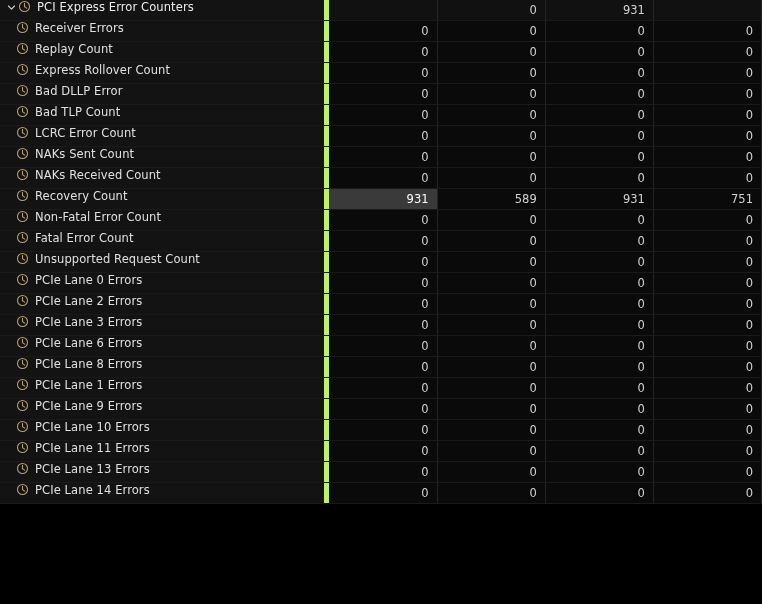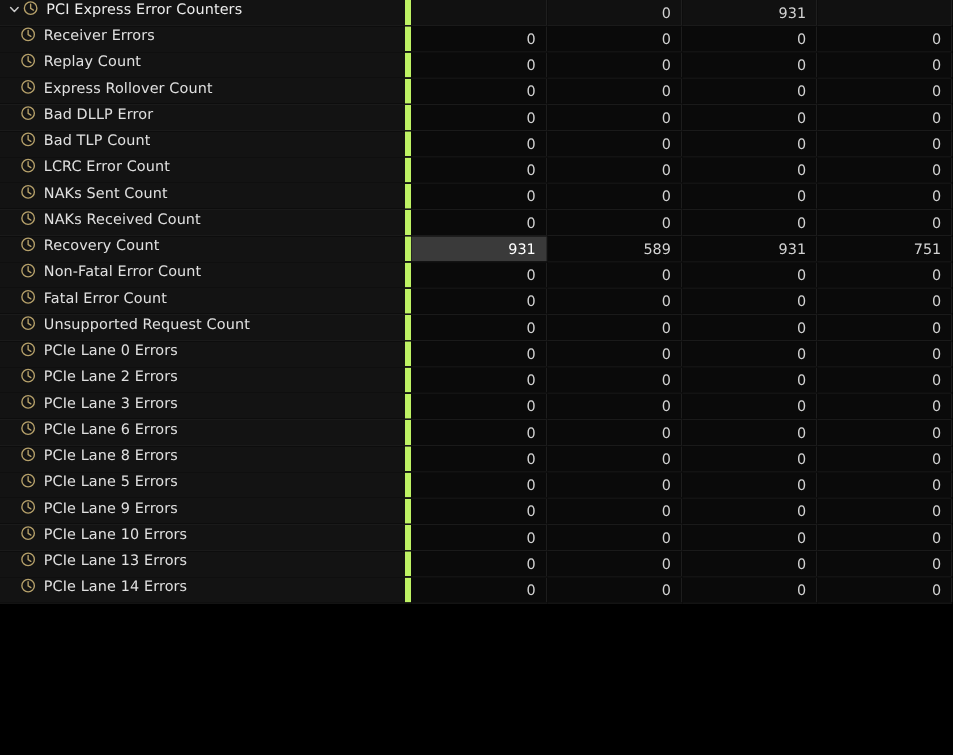--- a/index.html
+++ b/index.html
@@ -566,21 +566,21 @@
       </tr>
       <tr class="row">
         <td>
           <div class="name-cell">
             <span class="clock">
               <svg width="13" height="13" viewBox="0 0 13 13">
                 <circle cx="6.5" cy="6.5" r="5" fill="none" stroke="#b5a06a" stroke-width="1.1"></circle>
                 <path d="M6.5 3.4 L6.5 6.7 L8.7 8.1" fill="none" stroke="#b5a06a" stroke-width="1.1" stroke-linecap="round"></path>
               </svg>
             </span>
-            <span class="label">PCIe Lane 5 Errors</span>
+            <span class="label">PCIe Lane 1 Errors</span>
           </div>
         </td>
         <td>
           <span class="val-cell">0</span>
         </td>
         <td>
           <span class="val-cell">0</span>
         </td>
         <td>
           <span class="val-cell">0</span>
@@ -617,20 +617,45 @@
       <tr class="row">
         <td>
           <div class="name-cell">
             <span class="clock">
               <svg width="13" height="13" viewBox="0 0 13 13">
                 <circle cx="6.5" cy="6.5" r="5" fill="none" stroke="#b5a06a" stroke-width="1.1"></circle>
                 <path d="M6.5 3.4 L6.5 6.7 L8.7 8.1" fill="none" stroke="#b5a06a" stroke-width="1.1" stroke-linecap="round"></path>
               </svg>
             </span>
             <span class="label">PCIe Lane 10 Errors</span>
+          </div>
+        </td>
+        <td>
+          <span class="val-cell">0</span>
+        </td>
+        <td>
+          <span class="val-cell">0</span>
+        </td>
+        <td>
+          <span class="val-cell">0</span>
+        </td>
+        <td>
+          <span class="val-cell">0</span>
+        </td>
+      </tr>
+      <tr class="row">
+        <td>
+          <div class="name-cell">
+            <span class="clock">
+              <svg width="13" height="13" viewBox="0 0 13 13">
+                <circle cx="6.5" cy="6.5" r="5" fill="none" stroke="#b5a06a" stroke-width="1.1"></circle>
+                <path d="M6.5 3.4 L6.5 6.7 L8.7 8.1" fill="none" stroke="#b5a06a" stroke-width="1.1" stroke-linecap="round"></path>
+              </svg>
+            </span>
+            <span class="label">PCIe Lane 11 Errors</span>
           </div>
         </td>
         <td>
           <span class="val-cell">0</span>
         </td>
         <td>
           <span class="val-cell">0</span>
         </td>
         <td>
           <span class="val-cell">0</span>

